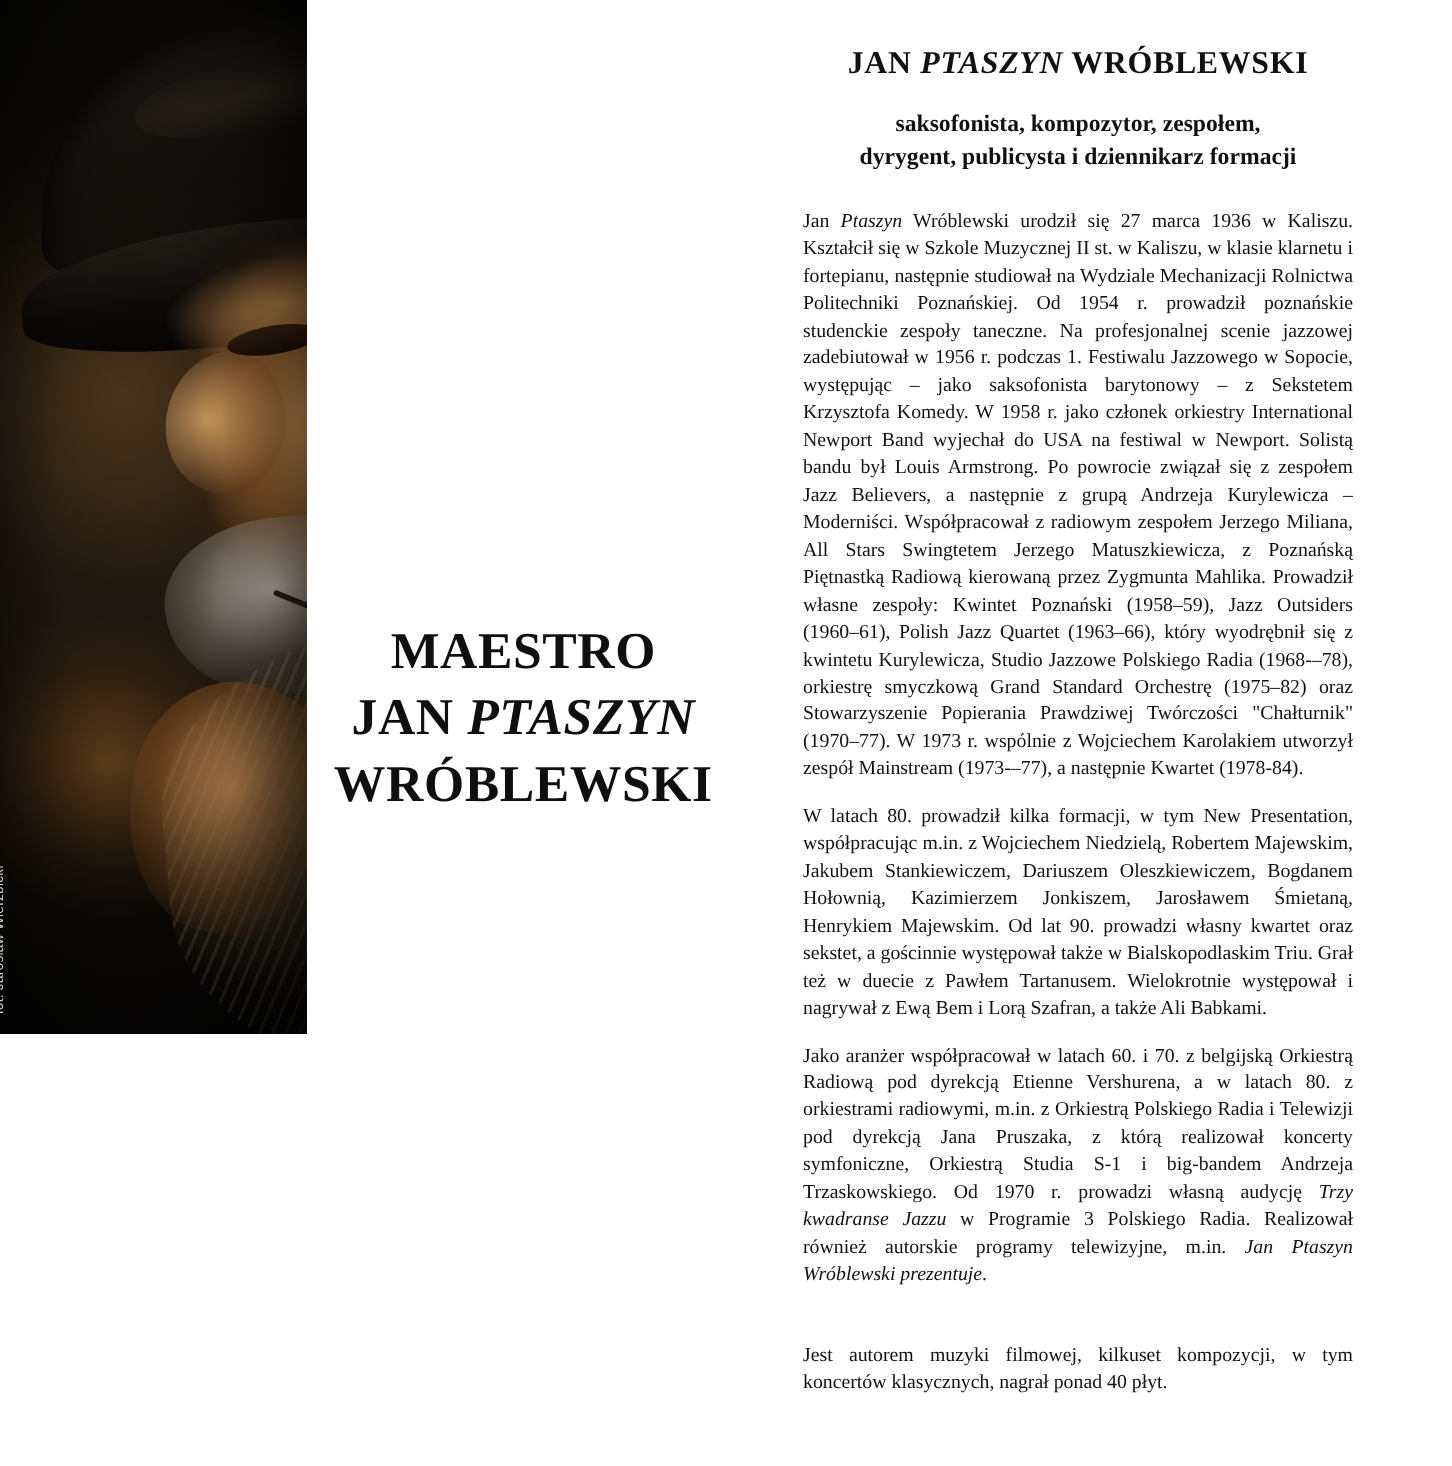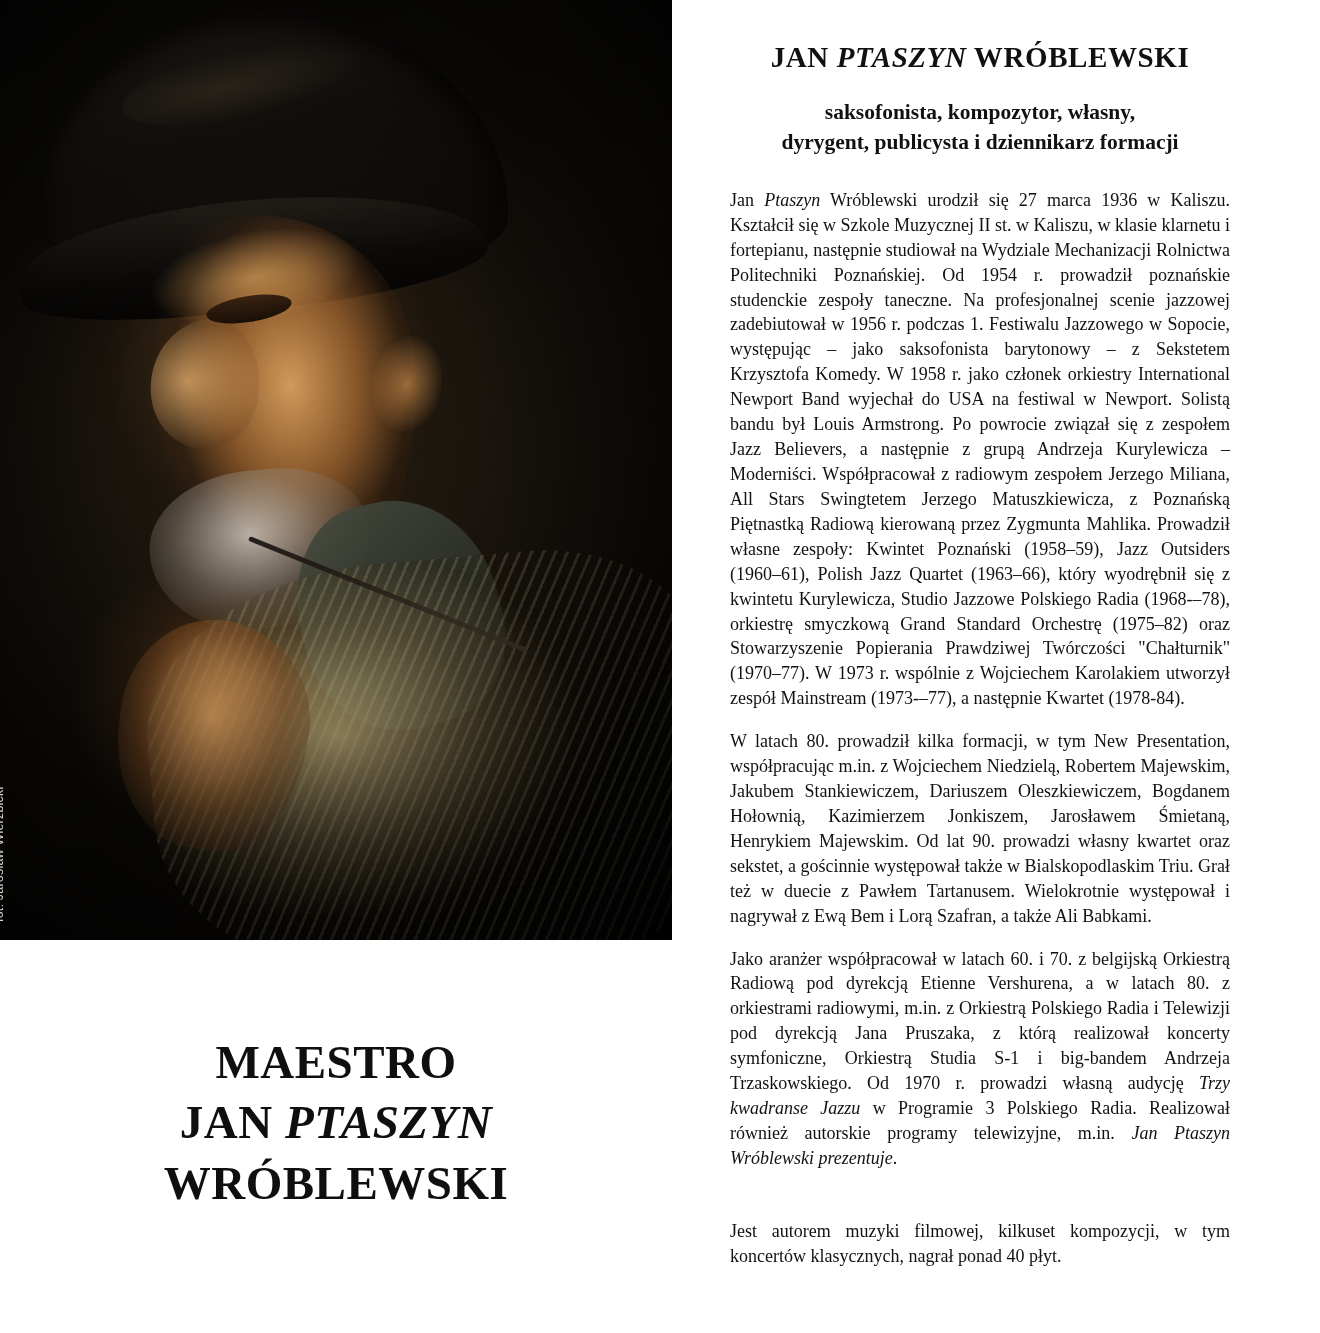--- a/index.html
+++ b/index.html
@@ -21,21 +21,20 @@
     height: 1333px;
     display: flex;
     flex-direction: row;
   }
   
   .left-col {
     width: 672px;
     flex: 0 0 672px;
     position: relative;
     display: flex;
-    flex-direction: column;
   }
   .photo-wrap {
     position: relative;
     width: 672px;
     height: 940px;
     overflow: hidden;
     background: #000;
   }
   .photo {
     position: absolute;
@@ -263,21 +262,21 @@
 
   </div>
 
   <div class="right-col">
 
     <div class="r-title">
       <span>JAN </span><span class="em">PTASZYN</span><span> WRÓBLEWSKI</span>
     </div>
 
     <div class="r-subtitle">
-      <span>saksofonista, kompozytor, własny,</span><br>
+      <span>saksofonista, kompozytor, zespołem,</span><br>
       <span>dyrygent, publicysta i dziennikarz formacji</span>
     </div>
 
     <div class="r-body" id="body-text">
         <p><span>Jan </span><i>Ptaszyn</i><span> Wróblewski urodził się 27 marca 1936 w Kaliszu. Kształcił się w Szkole Muzycznej II st. w Kaliszu, w klasie klarnetu i fortepianu, następnie studiował na Wydziale Mechanizacji Rolnictwa Politechniki Poznańskiej. Od 1954 r. prowadził poznańskie studenckie zespoły taneczne. Na profesjonalnej scenie jazzowej zadebiutował w 1956 r. podczas 1. Festiwalu Jazzowego w Sopocie, występując – jako saksofonista barytonowy – z Sekstetem Krzysztofa Komedy. W 1958 r. jako członek orkiestry International Newport Band wyjechał do USA na festiwal w Newport. Solistą bandu był Louis Armstrong. Po powrocie związał się z zespołem Jazz Believers, a następnie z grupą Andrzeja Kurylewicza – Moderniści. Współpracował z radiowym zespołem Jerzego Miliana, All Stars Swingtetem Jerzego Matuszkiewicza, z Poznańską Piętnastką Radiową kierowaną przez Zygmunta Mahlika. Prowadził  własne zespoły: Kwintet Poznański (1958–59), Jazz Outsiders (1960–61), Polish Jazz Quartet (1963–66), który wyodrębnił się z kwintetu Kurylewicza, Studio Jazzowe Polskiego Radia (1968-–78), orkiestrę smyczkową Grand Standard Orchestrę (1975–82) oraz Stowarzyszenie Popierania Prawdziwej Twórczości "Chałturnik" (1970–77). W 1973 r. wspólnie z Wojciechem Karolakiem utworzył zespół Mainstream (1973-–77), a następnie Kwartet (1978-84).</span></p>
         <p><span>W latach 80. prowadził kilka formacji, w tym New Presentation, współpracując m.in. z Wojciechem Niedzielą, Robertem Majewskim, Jakubem Stankiewiczem, Dariuszem Oleszkiewiczem, Bogdanem Hołownią, Kazimierzem Jonkiszem, Jarosławem Śmietaną, Henrykiem Majewskim. Od lat 90. prowadzi własny kwartet oraz sekstet, a gościnnie występował także w Bialskopodlaskim Triu. Grał też w duecie z Pawłem Tartanusem. Wielokrotnie występował i nagrywał z Ewą Bem i Lorą Szafran, a także Ali Babkami.</span></p>
         <p><span>Jako aranżer współpracował w latach 60. i 70. z belgijską Orkiestrą Radiową pod dyrekcją Etienne Vershurena, a w latach 80. z orkiestrami radiowymi, m.in. z Orkiestrą Polskiego Radia i Telewizji pod dyrekcją Jana Pruszaka, z którą realizował koncerty symfoniczne, Orkiestrą Studia S-1 i big-bandem Andrzeja Trzaskowskiego. Od 1970 r. prowadzi własną audycję </span><i>Trzy kwadranse Jazzu</i><span> w Programie 3 Polskiego Radia. Realizował również autorskie programy telewizyjne, m.in. </span><i>Jan Ptaszyn Wróblewski prezentuje</i><span>.</span></p>
         <p><span>Jest autorem muzyki filmowej, kilkuset kompozycji, w tym koncertów klasycznych, nagrał ponad 40 płyt.</span></p>
       </div>
 

